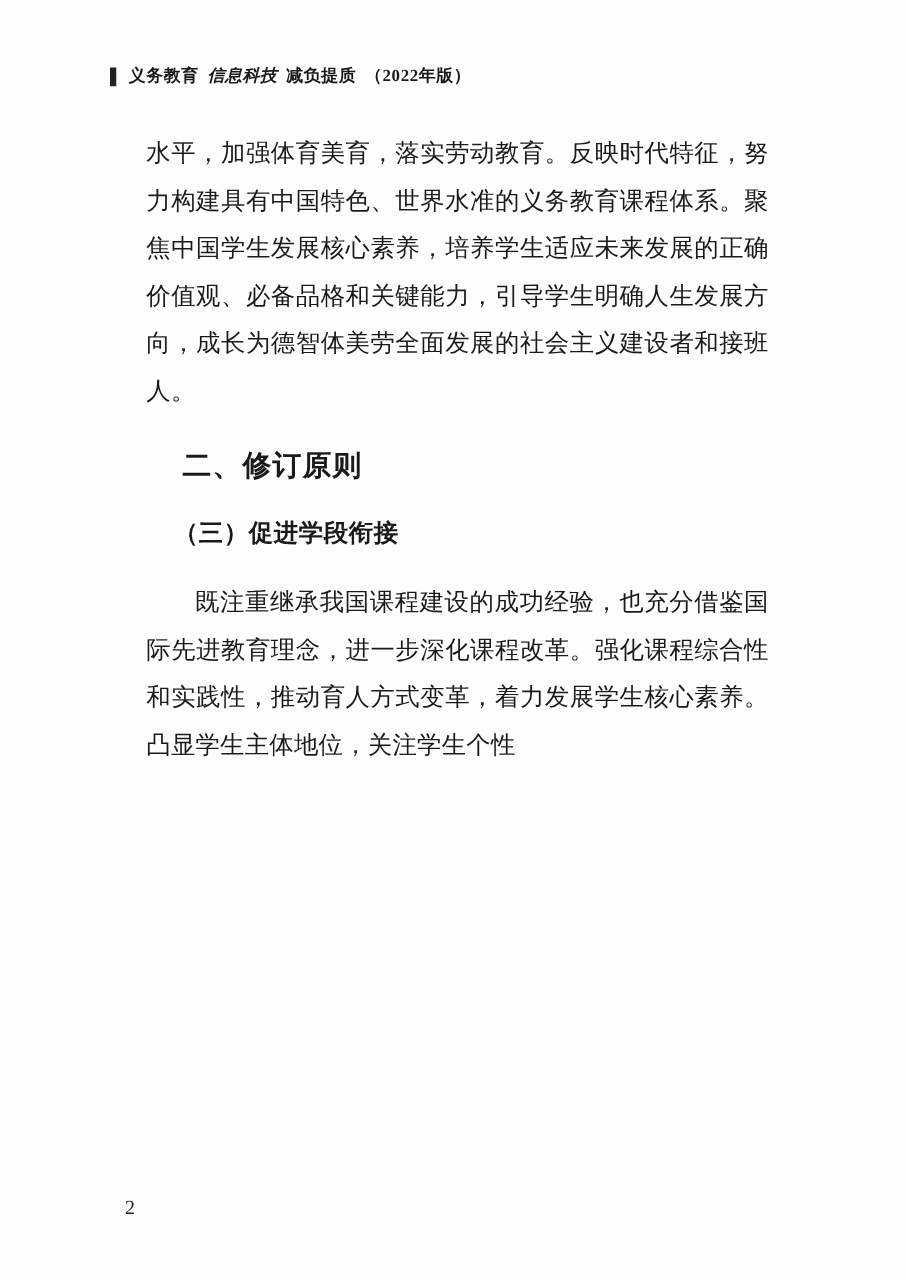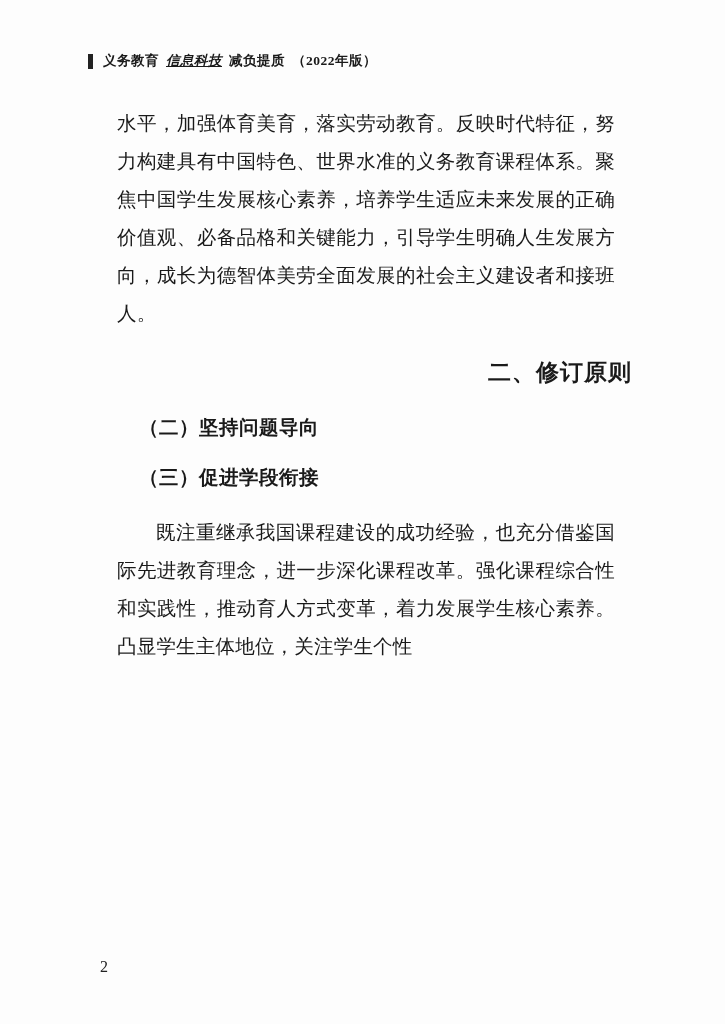--- a/index.html
+++ b/index.html
@@ -43,21 +43,20 @@
     background: #222;
     margin-right: 3px;
     flex: none;
   }
   .header-seg {
     font-weight: bold;
     letter-spacing: 0.5px;
   }
   .header-seg.italic {
     font-style: italic;
-    text-decoration: underline;
   }
 
   
   .content {
     position: absolute;
     top: 88px;
     left: 100px;
     width: 532px;
   }
   p.para {
@@ -73,21 +72,21 @@
   }
 
   h2.section-title {
     margin: 0;
     font-size: 23px;
     font-weight: bold;
     line-height: 40px;
     letter-spacing: 1px;
     text-indent: 2em;
   }
-  .h2-wrap { margin-top: 20px; margin-bottom: 16px; text-align: right; }
+  .h2-wrap { margin-top: 20px; margin-bottom: 16px; }
 
   h3.sub-title {
     margin: 0;
     font-size: 19.5px;
     font-weight: bold;
     line-height: 38px;
     letter-spacing: 0.5px;
     text-indent: 2em;
   }
   .h3-wrap { margin-top: 12px; margin-bottom: 4px; }
@@ -121,23 +120,20 @@
     <p class="para">水平，加强体育美育，落实劳动教育。反映时代特征，努力构建具有中国特色、世界水准的义务教育课程体系。聚焦中国学生发展核心素养，培养学生适应未来发展的正确价值观、必备品格和关键能力，引导学生明确人生发展方向，成长为德智体美劳全面发展的社会主义建设者和接班人。</p>
 
     <div class="h2-wrap">
       <h2 class="section-title">二、修订原则</h2>
     </div>
 
     <div class="block">
     </div>
 
     <div class="block">
-      <div class="h3-wrap">
-        <h3 class="sub-title">（二）坚持问题导向</h3>
-      </div>
     </div>
 
     <div class="block">
       <div class="h3-wrap">
         <h3 class="sub-title">（三）促进学段衔接</h3>
       </div>
       <p class="para indent">既注重继承我国课程建设的成功经验，也充分借鉴国际先进教育理念，进一步深化课程改革。强化课程综合性和实践性，推动育人方式变革，着力发展学生核心素养。凸显学生主体地位，关注学生个性</p>
     </div>
 
   </div>

